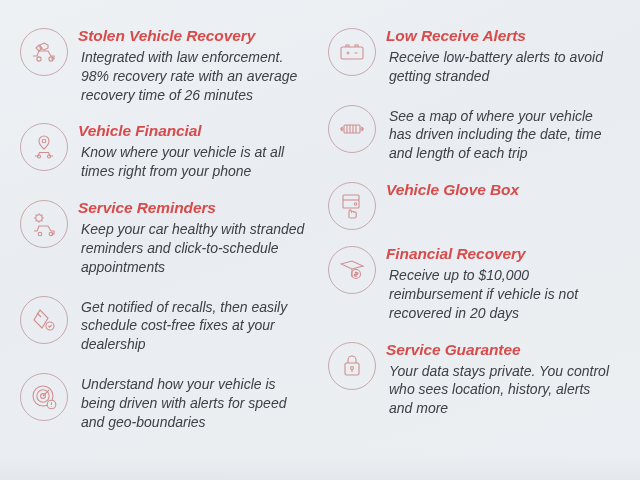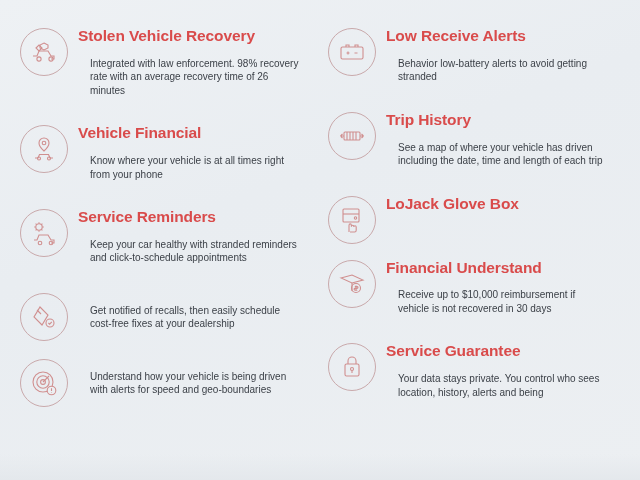--- a/index.html
+++ b/index.html
@@ -13,20 +13,21 @@
     font-family: "Liberation Sans", sans-serif;
     overflow: hidden;
   }
   .page {
     position: relative;
     width: 640px;
     height: 480px;
     background: linear-gradient(160deg, #eef1f4 0%, #e9edf1 40%, #eceff2 100%);
     box-sizing: border-box;
     padding: 26px 20px 20px 20px;
+    font-style: italic;
   }
   .page::after {
     content: "";
     position: absolute;
     left: 0; right: 0; bottom: 0;
     height: 26px;
     background: linear-gradient(180deg, rgba(232,236,240,0) 0%, #e4e8ec 100%);
     pointer-events: none;
   }
   .columns {
@@ -68,23 +69,23 @@
   .ftitle {
     color: #d94b4b;
     font-size: 15.5px;
     font-weight: bold;
     line-height: 1.15;
     margin: 0 0 2px 0;
     letter-spacing: -0.1px;
   }
   .fdesc {
     color: #3c4148;
-    font-size: 10px;
+    font-size: 14px;
     line-height: 1.35;
-    margin: 12px;
+    margin: 3px;
   }
   
   .col-right .feature { }
 </style>
 </head>
 <body>
 
 <div class="page">
   <div class="columns">
 
@@ -175,80 +176,79 @@
       <div class="feature">
         <div class="icon-wrap">
           <svg width="28" height="22" viewBox="0 0 28 22" fill="none" stroke="#d08f8f" stroke-width="1.1">
             <rect x="3" y="6" width="22" height="12" rx="1.5"></rect>
             <path d="M8 6V4h3v2M17 6V4h3v2"></path>
             <path d="M8.5 12h3M10 10.5v3M16.5 12h3"></path>
           </svg>
         </div>
         <div class="ftext">
           <p class="ftitle">Low Receive Alerts</p>
-          <p class="fdesc">Behavior low-battery alerts to avoid getting stranded</p>
+          <p class="fdesc">Receive low-battery alerts to avoid getting stranded</p>
         </div>
       </div>
 
       <div class="feature">
         <div class="icon-wrap">
           <svg width="30" height="20" viewBox="0 0 30 20" fill="none" stroke="#d08f8f" stroke-width="1.1">
             <rect x="7" y="6" width="16" height="8" rx="1"></rect>
             <path d="M10 6v8M13 6v8M16 6v8M19 6v8"></path>
             <path d="M7 10H3.5M3.5 10l2-2M3.5 10l2 2"></path>
             <path d="M23 10h3.5M26.5 10l-2-2M26.5 10l-2 2"></path>
           </svg>
         </div>
         <div class="ftext">
-          <p class="ftitle">Trip History</p>
           <p class="fdesc">See a map of where your vehicle has driven including the date, time and length of each trip</p>
         </div>
       </div>
 
       <div class="feature">
         <div class="icon-wrap">
           <svg width="26" height="28" viewBox="0 0 26 28" fill="none" stroke="#d08f8f" stroke-width="1.1">
             <rect x="4" y="3" width="16" height="13" rx="1"></rect>
             <path d="M4 8h16"></path>
             <circle cx="16.5" cy="12" r="1.2"></circle>
             <path d="M10 26v-6.5c0-1 .4-1.6 1.2-1.6.8 0 1.2.6 1.2 1.5v1.1"></path>
             <path d="M12.4 20.6c0-.8.5-1.3 1.2-1.3s1.2.5 1.2 1.3M14.8 21c0-.8.5-1.3 1.2-1.3s1.2.5 1.2 1.3v3.2c0 1-.6 1.8-1.6 1.8h-4.6"></path>
           </svg>
         </div>
         <div class="ftext">
-          <p class="ftitle">LoJack Glove Box</p>
+          <p class="ftitle">Vehicle Glove Box</p>
         </div>
       </div>
 
       <div class="feature">
         <div class="icon-wrap">
           <svg width="30" height="24" viewBox="0 0 30 24" fill="none" stroke="#d08f8f" stroke-width="1.1">
             <path d="M4 6l11-3 11 5-11 3z"></path>
             <path d="M15 11v8"></path>
             <circle cx="19" cy="16" r="4.5"></circle>
             <path d="M19 13.6v4.8M17.8 14.6h2.2c.6 0 1 .4 1 .9s-.4.9-1 .9h-1.9c-.6 0-1 .4-1 .9s.4.9 1 .9h2.2"></path>
           </svg>
         </div>
         <div class="ftext">
-          <p class="ftitle">Financial Understand</p>
-          <p class="fdesc">Receive up to $10,000 reimbursement if vehicle is not recovered in 30 days</p>
+          <p class="ftitle">Financial Recovery</p>
+          <p class="fdesc">Receive up to $10,000 reimbursement if vehicle is not recovered in 20 days</p>
         </div>
       </div>
 
       <div class="feature">
         <div class="icon-wrap">
           <svg width="24" height="28" viewBox="0 0 24 28" fill="none" stroke="#d08f8f" stroke-width="1.1">
             <rect x="5" y="11" width="14" height="12" rx="1.5"></rect>
             <path d="M8 11V8a4 4 0 018 0v3"></path>
             <circle cx="12" cy="16" r="1.5"></circle>
             <path d="M12 17.5v2.5"></path>
           </svg>
         </div>
         <div class="ftext">
           <p class="ftitle">Service Guarantee</p>
-          <p class="fdesc">Your data stays private. You control who sees location, history, alerts and being</p>
+          <p class="fdesc">Your data stays private. You control who sees location, history, alerts and more</p>
         </div>
       </div>
 
     </div>
 
   </div>
 </div>
 
 </body></html>

